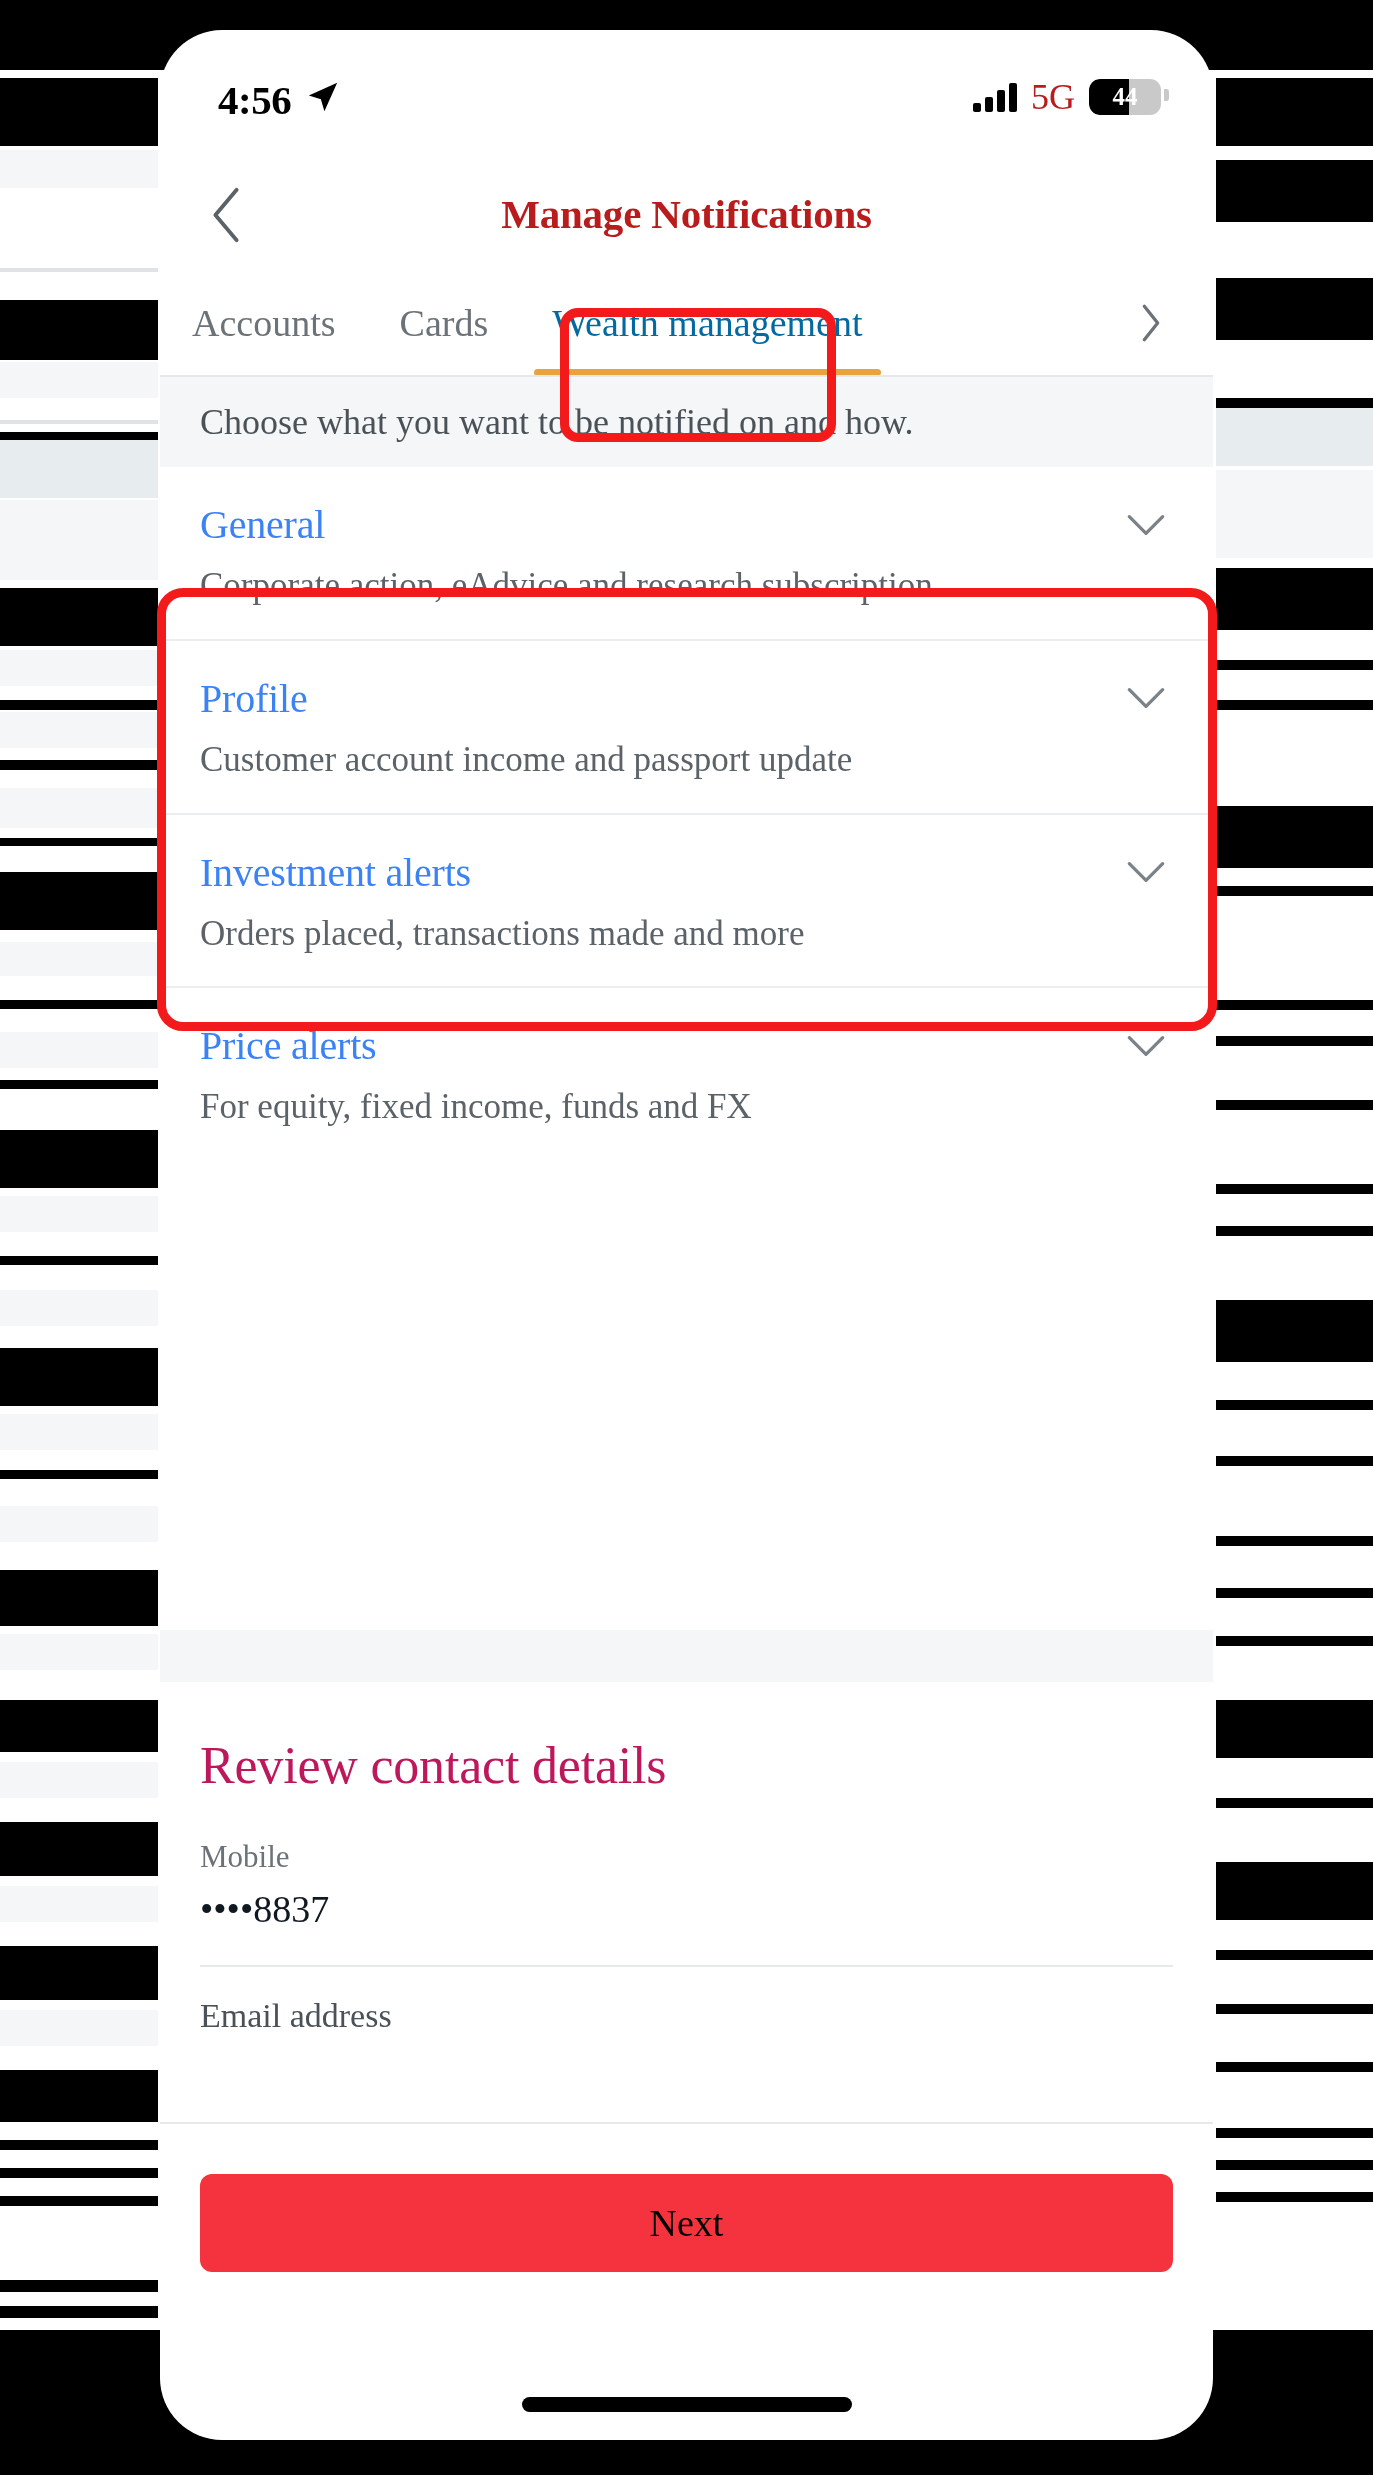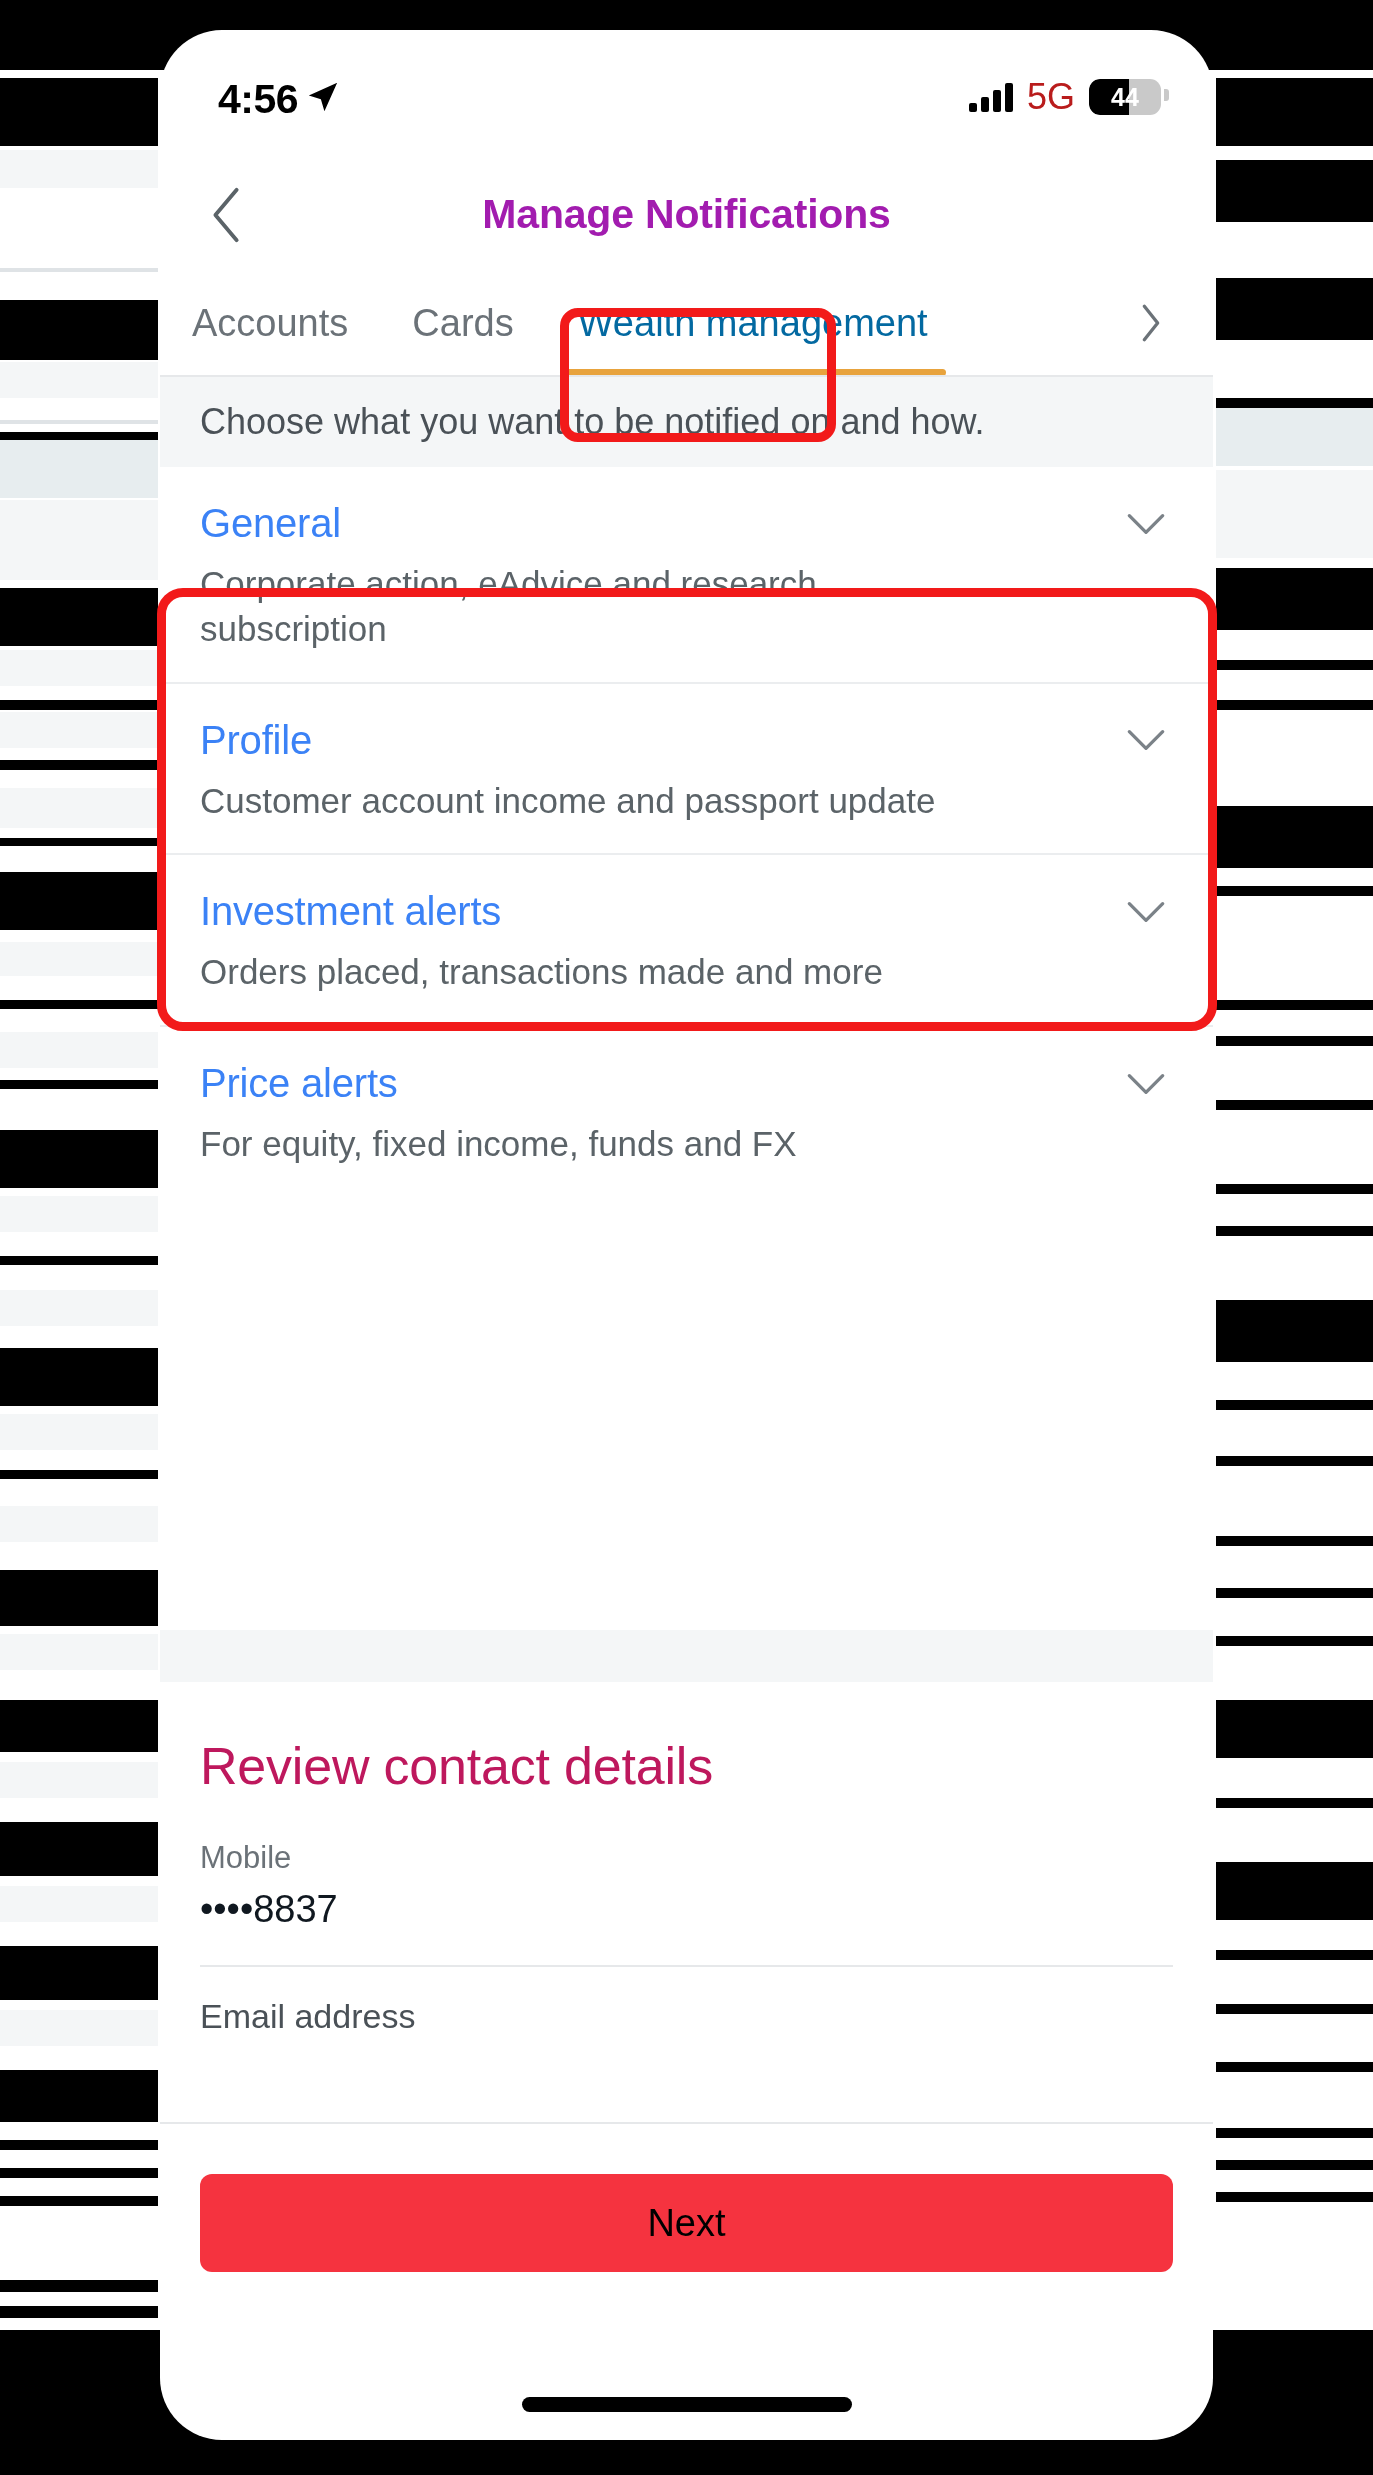--- a/index.html
+++ b/index.html
@@ -39,20 +39,21 @@
   #phone {
     position: absolute;
     left: 160px;
     top: 30px;
     width: 1053px;
     height: 2410px;
     background: #ffffff;
     border-radius: 62px;
     overflow: hidden;
     z-index: 5;
+    font-family: Liberation Serif, serif;
   }
 
   
   #statusbar {
     position: absolute;
     top: 0; left: 0; right: 0;
     height: 128px;
   }
   #status-time {
     position: absolute;
@@ -129,21 +130,21 @@
   #back-btn {
     position: absolute;
     left: 34px;
     top: 24px;
     width: 66px; height: 66px;
     display: flex; align-items: center; justify-content: center;
   }
   #page-title {
     font-size: 41px;
     font-weight: bold;
-    color: #a21caf;
+    color: #b91c1c;
     letter-spacing: -0.2px;
   }
 
   
   #tabbar {
     position: absolute;
     top: 240px; left: 0; right: 0;
     height: 106px;
     background: #fff;
     display: flex;

